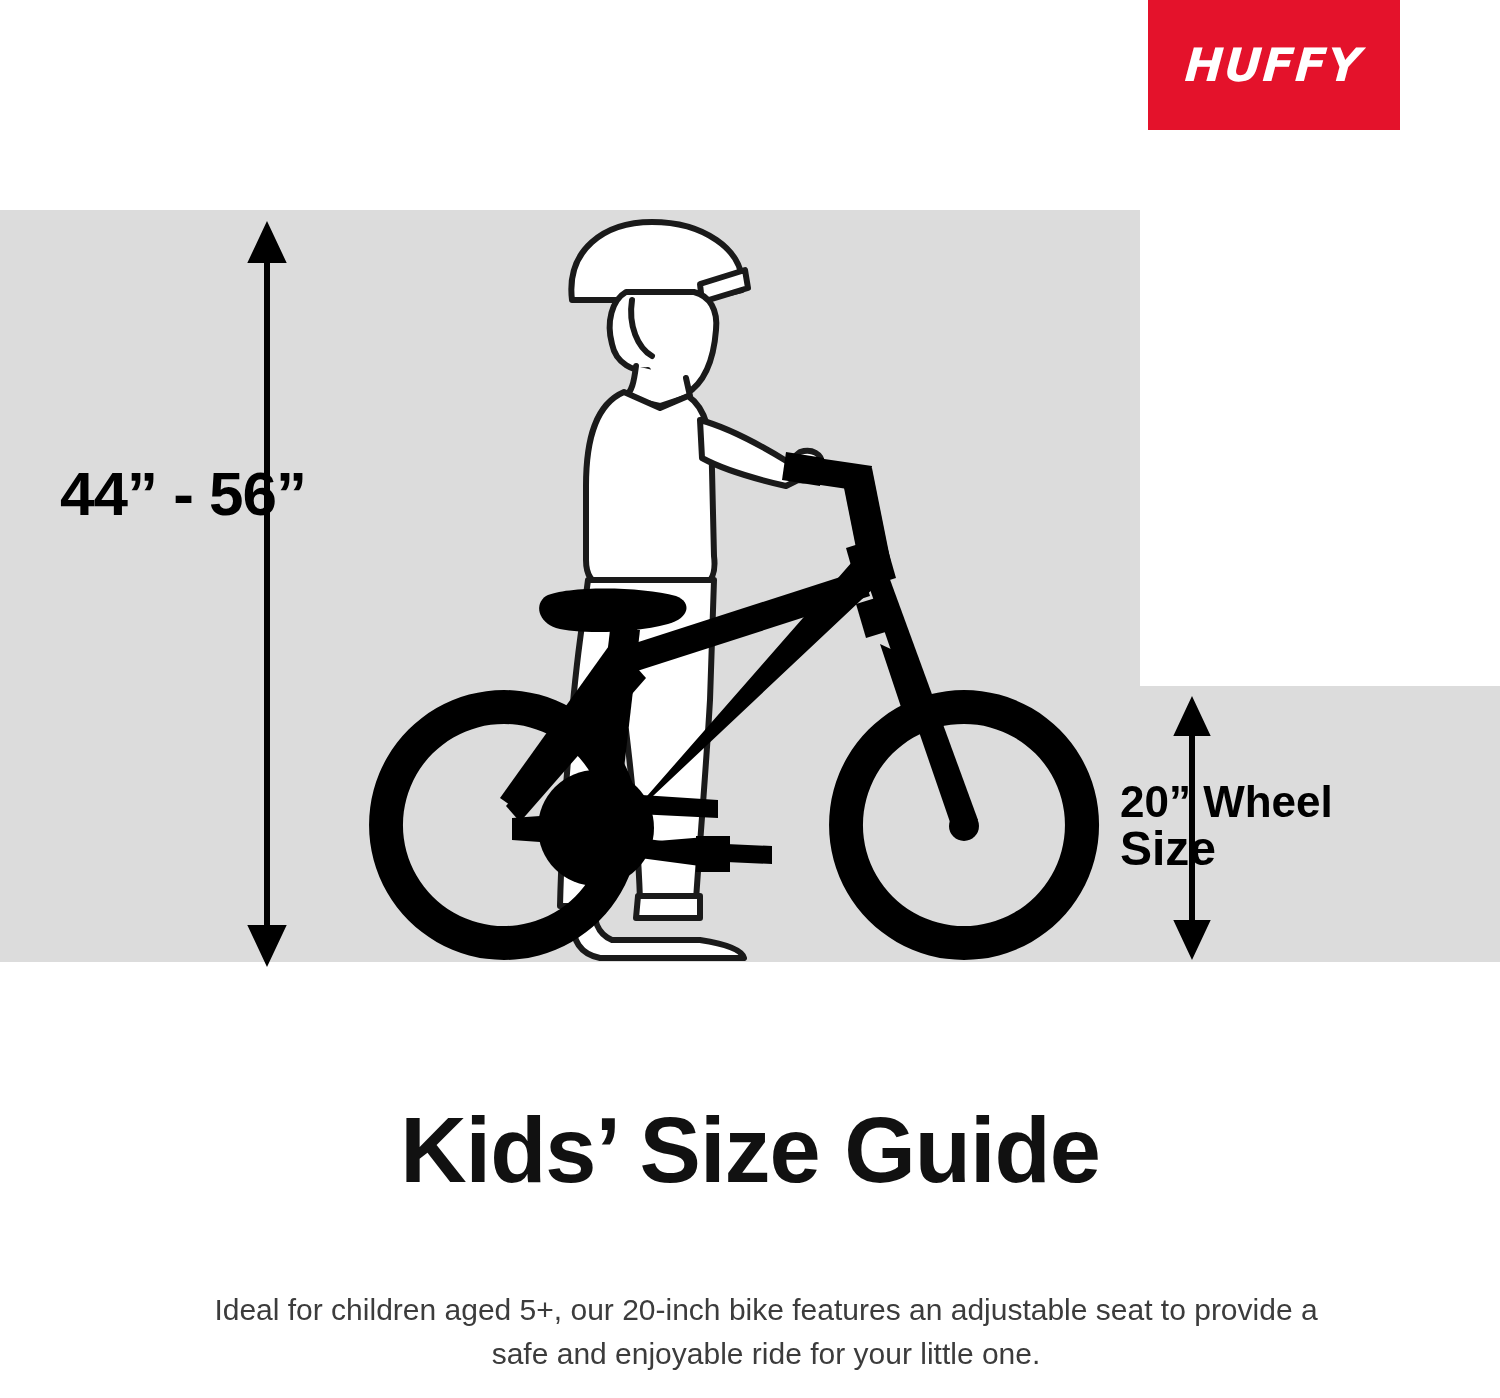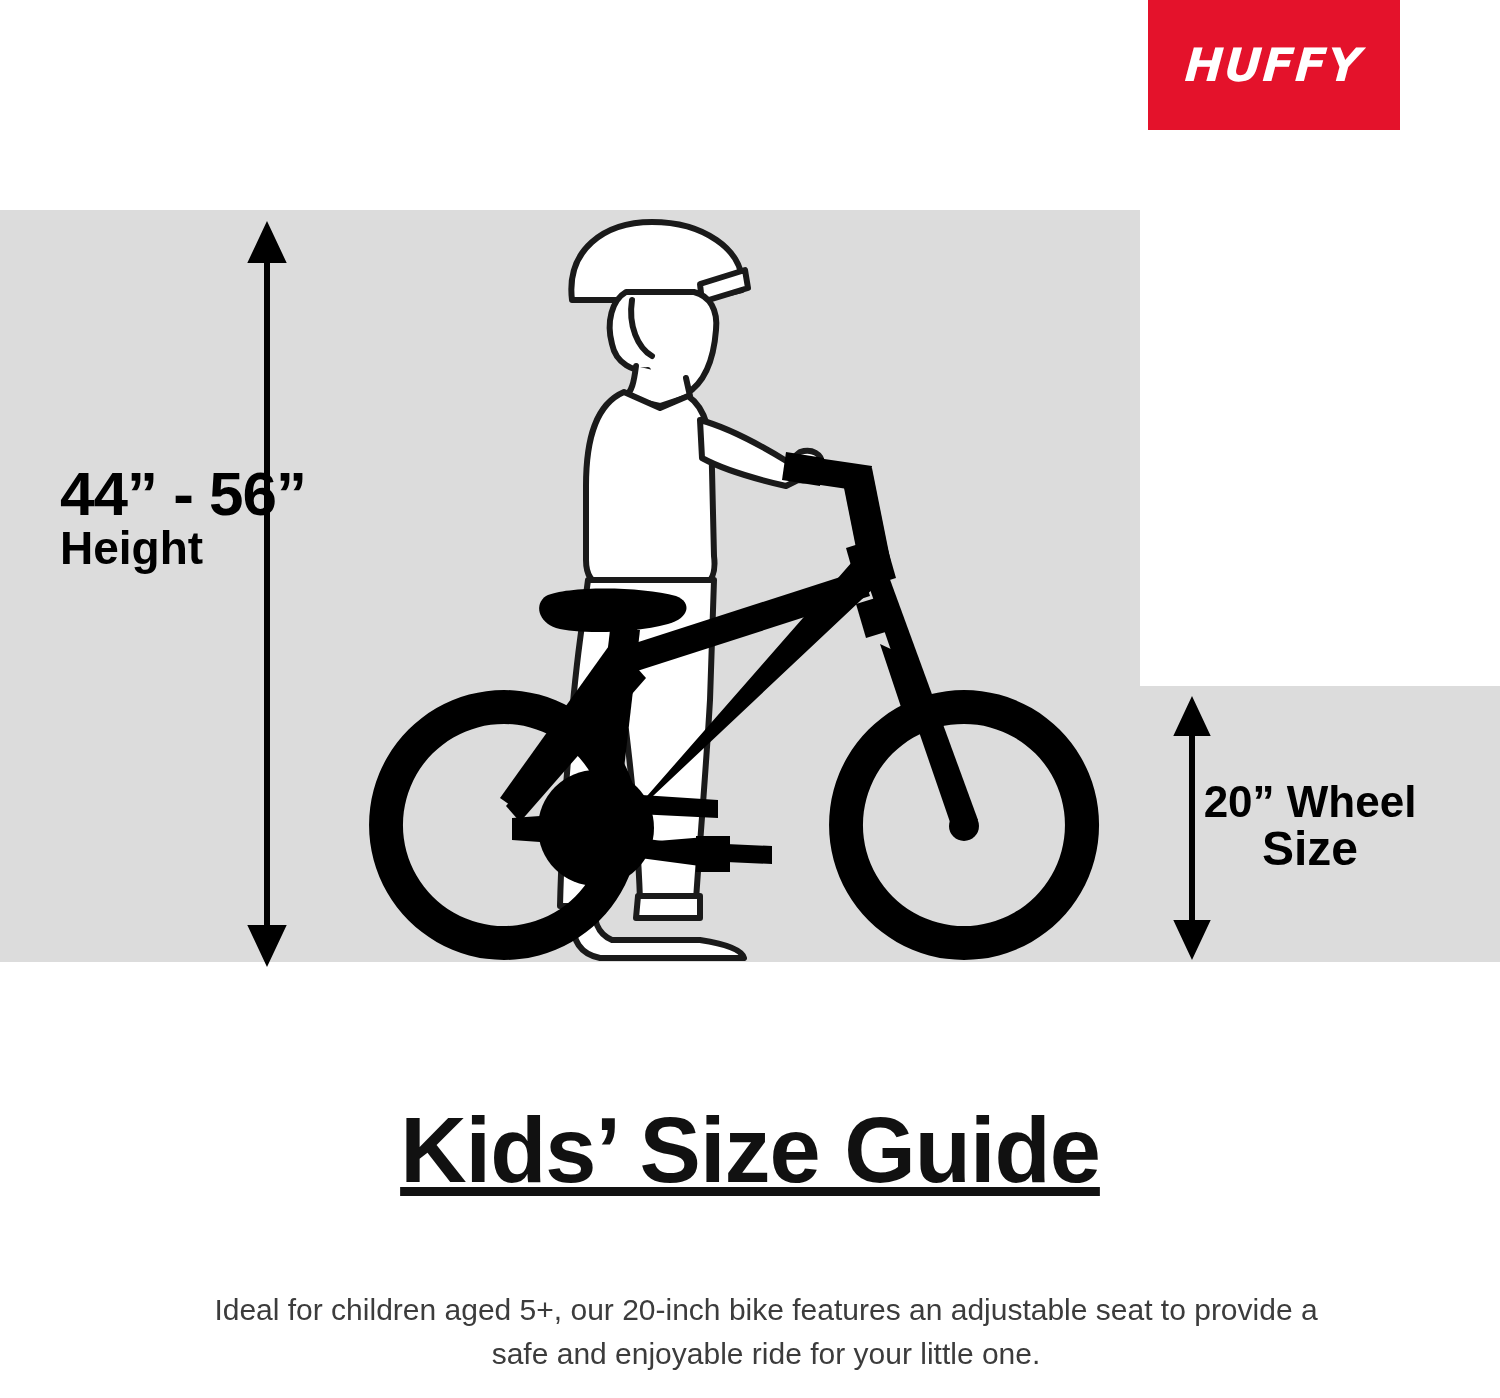--- a/index.html
+++ b/index.html
@@ -93,21 +93,20 @@
   }
 
   
   .wheel-label {
     position: absolute;
     left: 1120px;
     top: 780px;
     width: 380px;
     color: #000000;
     line-height: 1.02;
-    text-align: center;
   }
   .wheel-label .line1 {
     display: block;
     font-size: 44px;
     font-weight: bold;
   }
   .wheel-label .line2 {
     display: block;
     font-size: 48px;
     font-weight: bold;
@@ -117,21 +116,20 @@
   .headline {
     position: absolute;
     left: 0;
     top: 1098px;
     width: 1500px;
     text-align: center;
     font-size: 92px;
     font-weight: bold;
     color: #111111;
     letter-spacing: -1px;
-    text-decoration: underline;
   }
 
   
   .body-copy {
     position: absolute;
     left: 196px;
     top: 1288px;
     width: 1140px;
     text-align: center;
     font-size: 30px;
@@ -245,21 +243,20 @@
     <path d="M696 836 L 730 836 L 730 872 L 696 872 Z"></path>
     <path d="M726 844 L 772 846 L 772 864 L 726 862 Z"></path>
 
     <path d="M856 604 L 882 596 L 892 630 L 866 638 Z"></path>
     <path d="M880 644 L 906 656 L 930 712 L 906 722 Z"></path>
   </g>
 </svg>
 
 <div class="rider-label">
   <span class="big">44” - 56”</span>
-  <span class="sub2">Height</span>
 </div>
 
 <div class="wheel-label">
   <span class="line1">20” Wheel</span>
   <span class="line2">Size</span>
 </div>
 
 <div class="headline">Kids’ Size Guide</div>
 
 <div class="body-copy">Ideal for children aged 5+, our 20-inch bike features an adjustable seat to provide a safe and enjoyable ride for your little one.</div>

